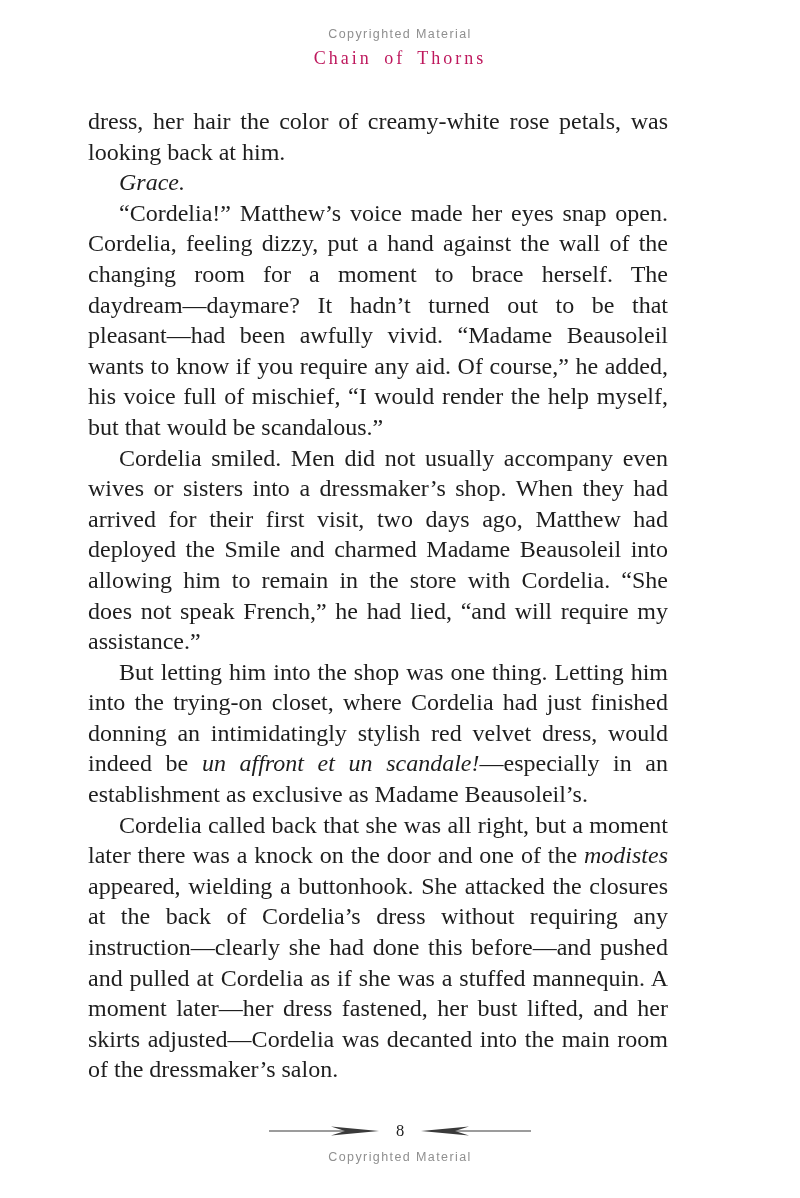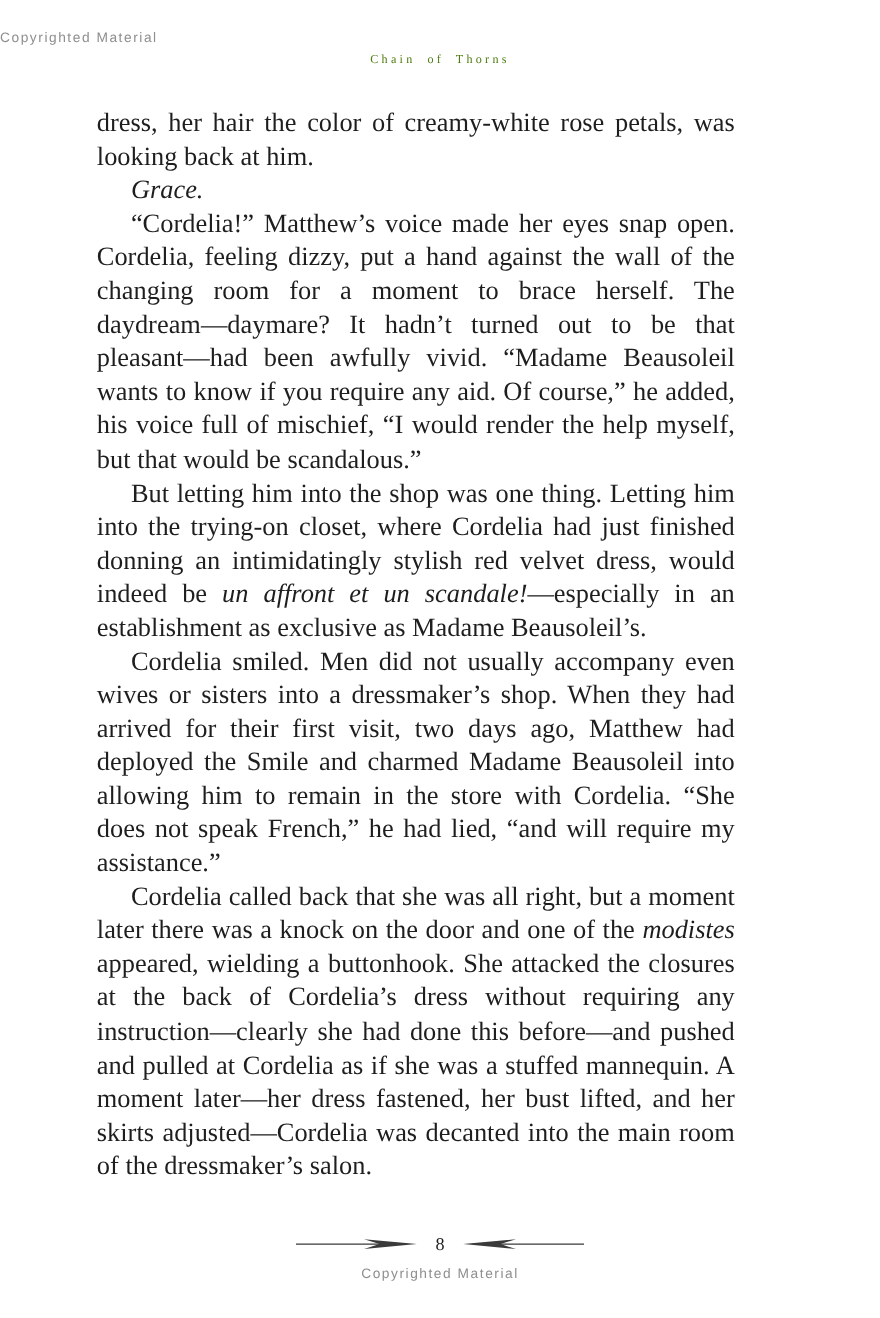--- a/index.html
+++ b/index.html
@@ -9,36 +9,37 @@
   }
   .page {
     position: relative;
     width: 800px;
     height: 1198px;
     background: #ffffff;
     overflow: hidden;
     font-family: "Liberation Serif", serif;
   }
   .copyright-notice {
+    text-align: center;
     font-family: "Liberation Sans", sans-serif;
     font-size: 12.5px;
     letter-spacing: 1.4px;
     color: #8f8f8f;
   }
   .top-notice {
     padding-top: 27px;
   }
   .running-header {
     text-align: center;
     margin-top: 7px;
     font-family: "Liberation Serif", serif;
-    font-size: 11px;
+    font-size: 18px;
     letter-spacing: 3px;
     word-spacing: 5px;
-    color: #4d7c0f;
+    color: #be185d;
   }
   .page-body {
     width: 580px;
     margin: 37px 0 0 88px;
     font-size: 24px;
     line-height: 30.6px;
     color: #1e1e1e;
     text-align: justify;
   }
   .page-body p {
@@ -86,22 +87,22 @@
 <div class="page">
 
   <div class="copyright-notice top-notice">Copyrighted Material</div>
 
   <div class="running-header">Chain of Thorns</div>
 
   <div class="page-body">
       <p class=""><span>dress, her hair the color of creamy-white rose petals, was looking back at him.</span></p>
       <p class="indent"><em>Grace.</em></p>
       <p class="indent"><span>“Cordelia!” Matthew’s voice made her eyes snap open. Cordelia, feeling dizzy, put a hand against the wall of the changing room for a moment to brace herself. The daydream—daymare? It hadn’t turned out to be that pleasant—had been awfully vivid. “Madame Beausoleil wants to know if you require any aid. Of course,” he added, his voice full of mischief, “I would render the help myself, but that would be scandalous.”</span></p>
+      <p class="indent"><span>Cordelia smiled. Men did not usually accompany even wives or sisters into a dressmaker’s shop. When they had arrived for their first visit, two days ago, Matthew had deployed the Smile and charmed Madame Beausoleil into allowing him to remain in the store with Cordelia. “She does not speak French,” he had lied, “and will require my assistance.”</span></p>
       <p class="indent"><span>But letting him into the shop was one thing. Letting him into the trying-on closet, where Cordelia had just finished donning an intimidatingly stylish red velvet dress, would indeed be </span><em>un affront et un scandale!</em><span>—especially in an establishment as exclusive as Madame Beausoleil’s.</span></p>
-      <p class="indent"><span>Cordelia smiled. Men did not usually accompany even wives or sisters into a dressmaker’s shop. When they had arrived for their first visit, two days ago, Matthew had deployed the Smile and charmed Madame Beausoleil into allowing him to remain in the store with Cordelia. “She does not speak French,” he had lied, “and will require my assistance.”</span></p>
       <p class="indent"><span>Cordelia called back that she was all right, but a moment later there was a knock on the door and one of the </span><em>modistes</em><span> appeared, wielding a buttonhook. She attacked the closures at the back of Cordelia’s dress without requiring any instruction—clearly she had done this before—and pushed and pulled at Cordelia as if she was a stuffed mannequin. A moment later—her dress fastened, her bust lifted, and her skirts adjusted—Cordelia was decanted into the main room of the dressmaker’s salon.</span></p>
     </div>
 
   <div class="footer">
     <div class="pageno-row">
       <span class="flourish left">
         <svg width="112" height="12" viewBox="0 0 112 12" aria-hidden="true">
           <line x1="0" y1="6" x2="80" y2="6" stroke="#3a3a3a" stroke-width="1.2"></line>
           <path d="M62 1.5 L110 6 L62 10.5 L76 6 Z" fill="#3a3a3a"></path>
         </svg>

